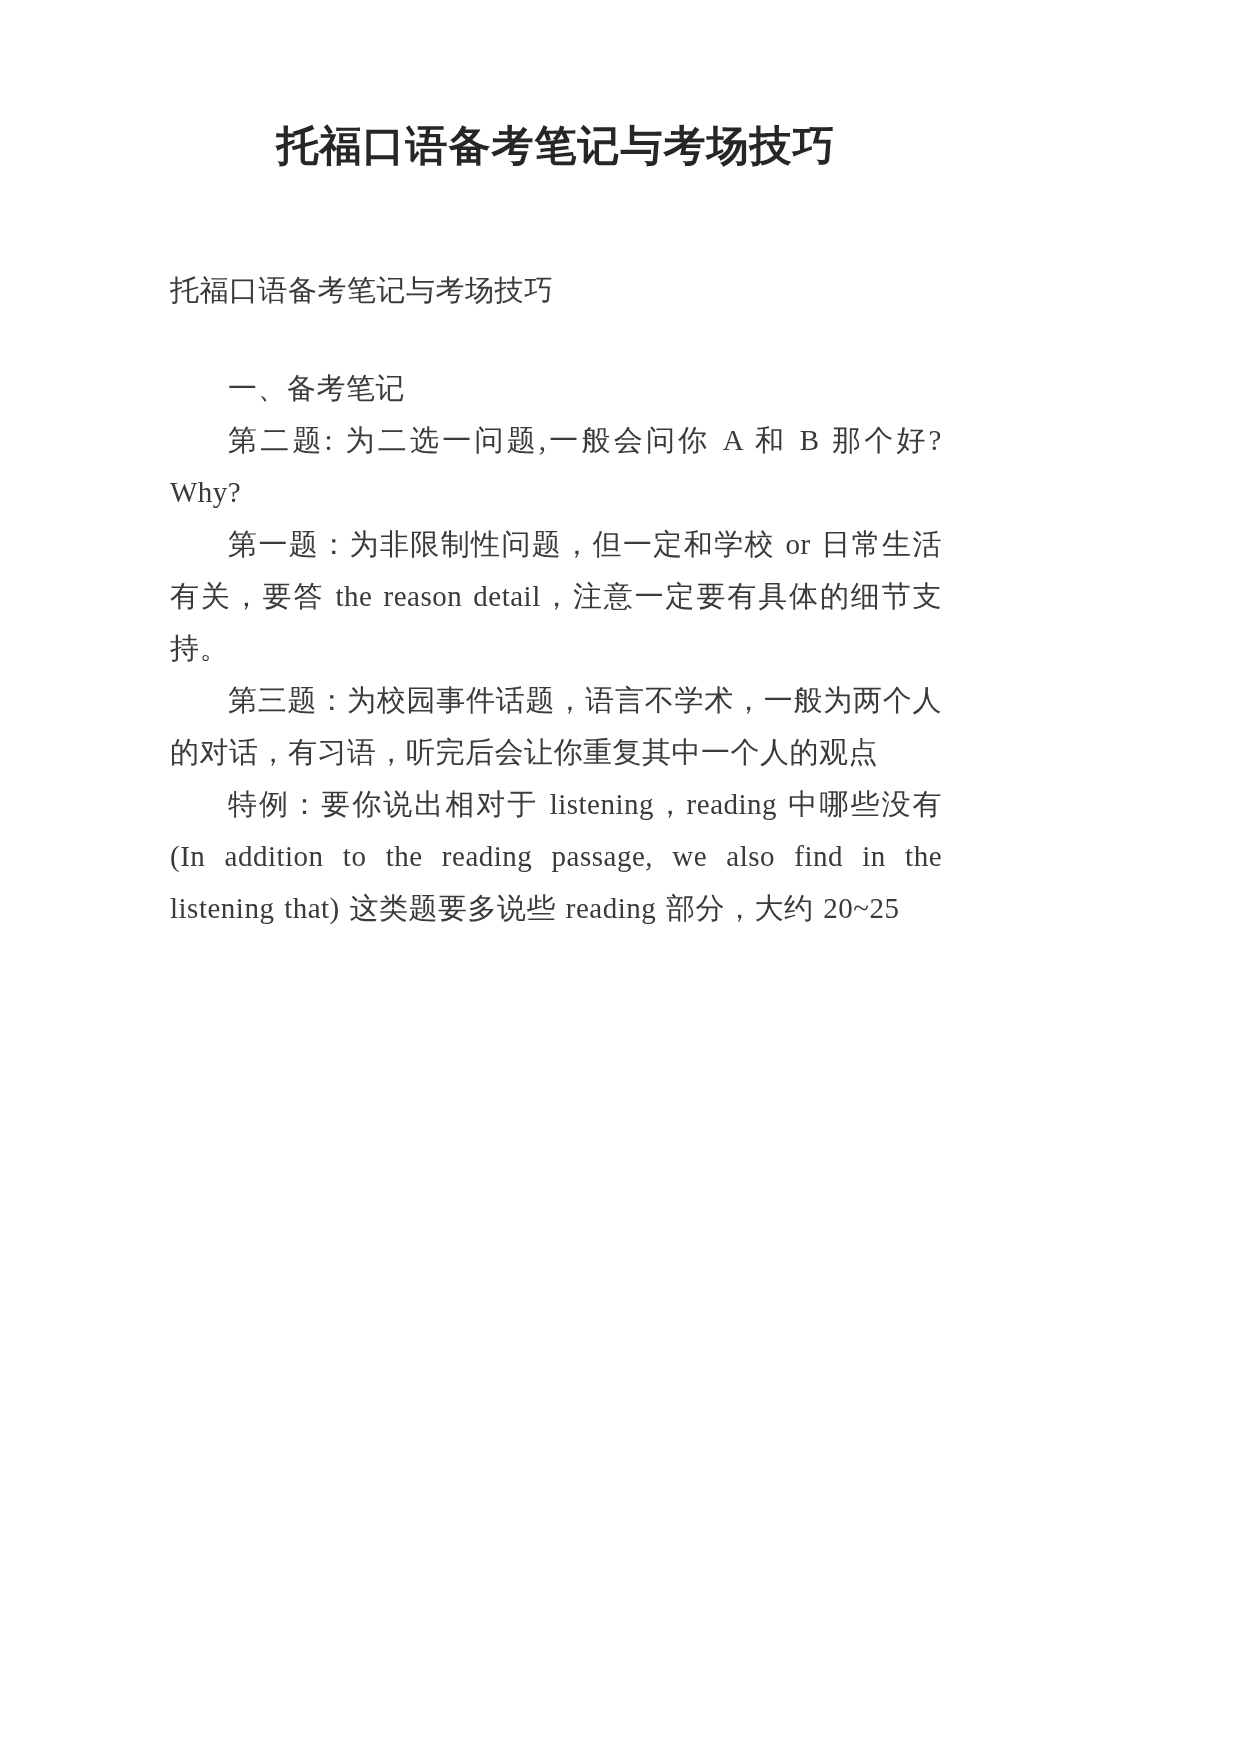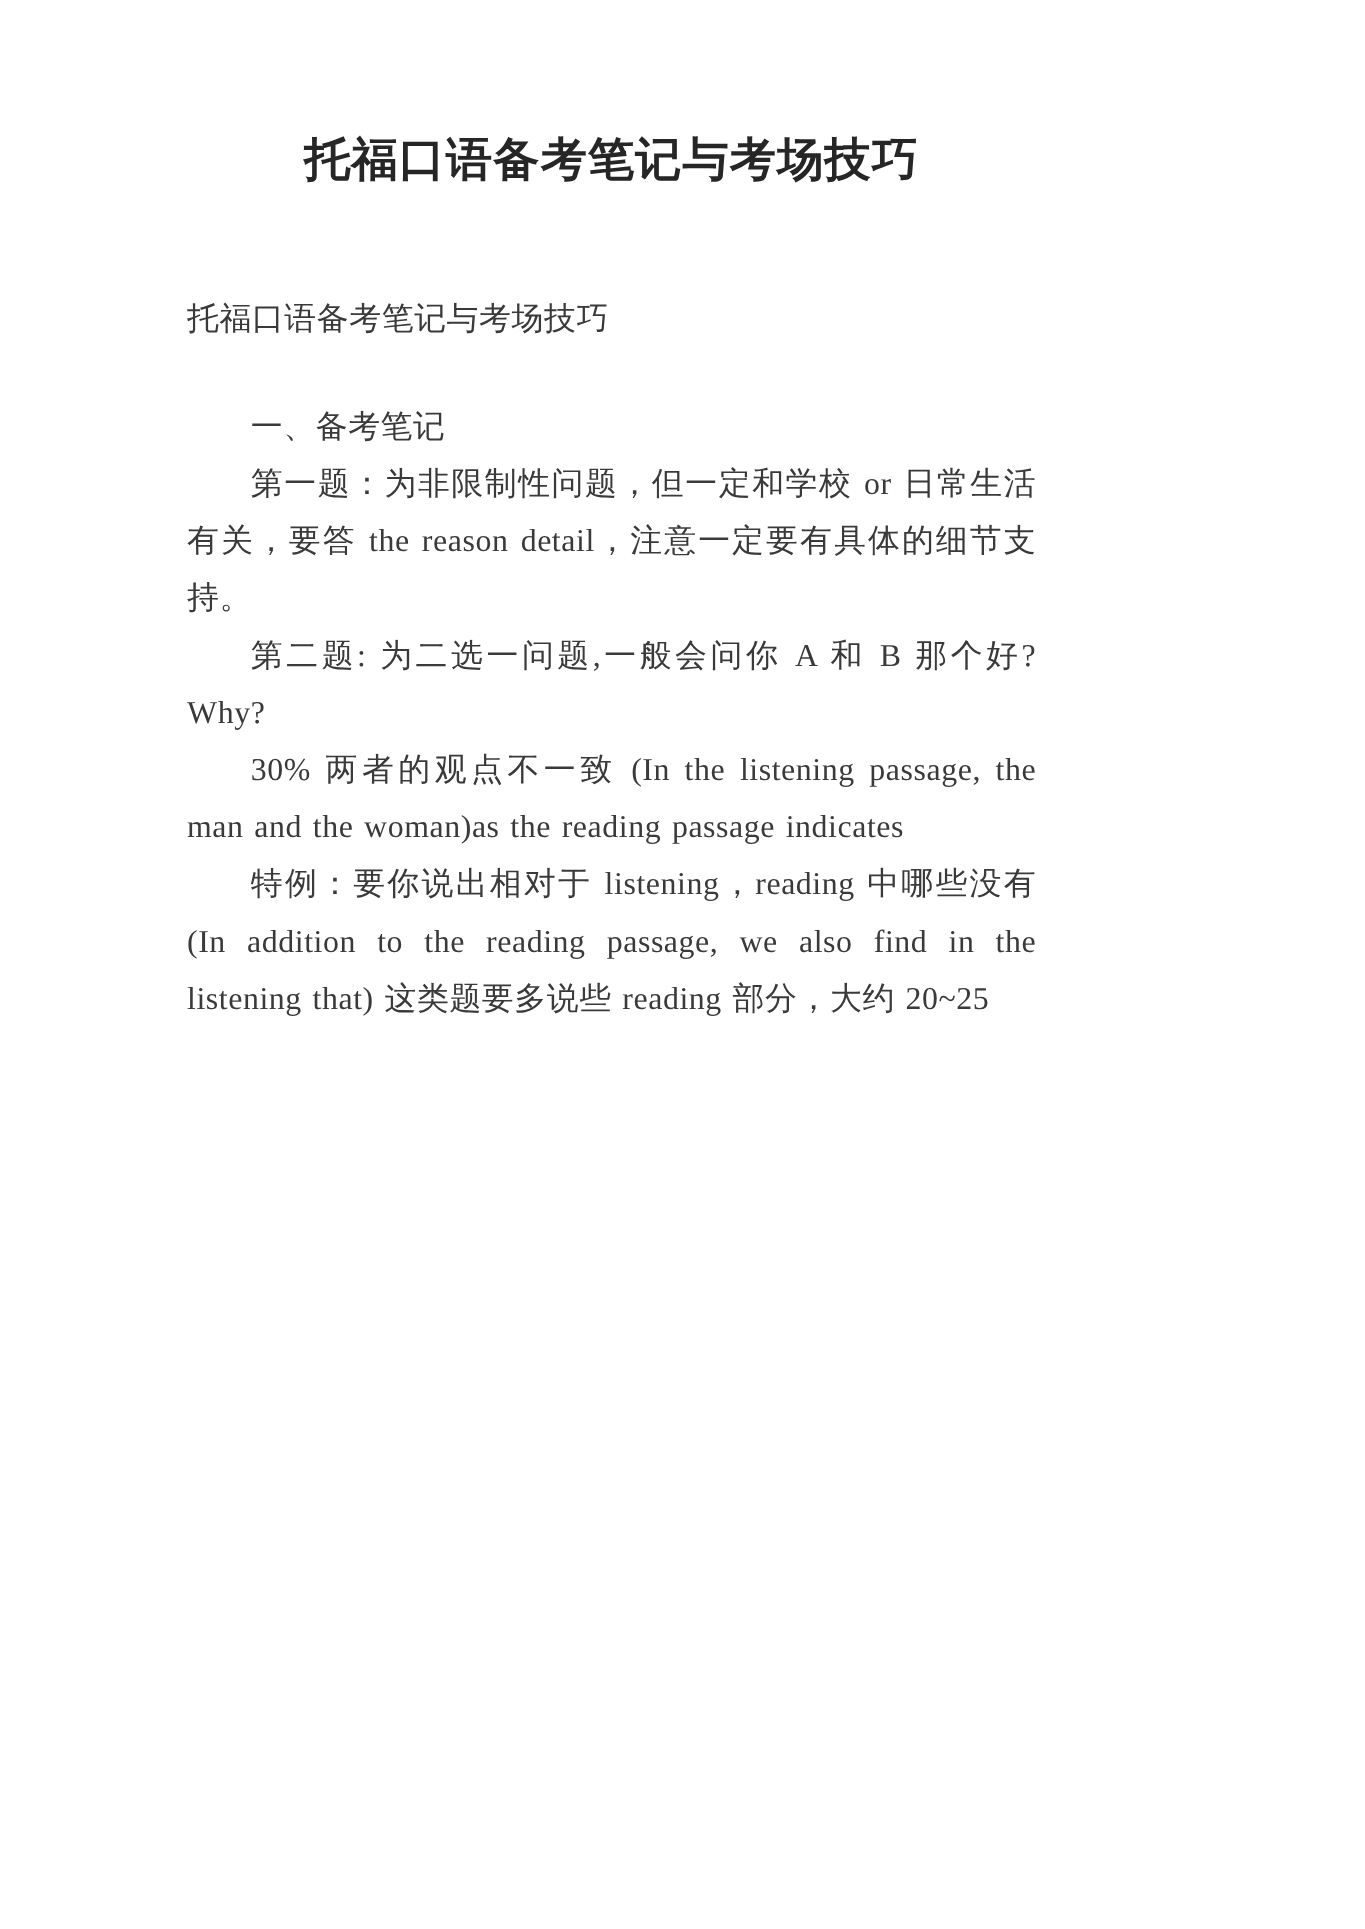--- a/index.html
+++ b/index.html
@@ -49,24 +49,24 @@
 <body>
 
 <div class="page">
   <h1 class="doc-title">托福口语备考笔记与考场技巧</h1>
 
   <div class="doc-body">
     <p class="para lead">托福口语备考笔记与考场技巧</p>
 
     <p class="para indent">一、备考笔记</p>
 
+    <p class="para indent">第二题: 为二选一问题,一般会问你 A 和 B 那个好? Why?</p>
+
     <p class="para indent">第一题：为非限制性问题，但一定和学校 or 日常生活有关，要答 the reason detail，注意一定要有具体的细节支持。</p>
 
-    <p class="para indent">第二题: 为二选一问题,一般会问你 A 和 B 那个好? Why?</p>
+
+    <p class="para indent">第三题：为校园事件话题，语言不学术，一般为两个人的对话，有习语，听完后会让你重复其中一个人的观点</p>
 
 
-
-
-    <p class="para indent">30% 两者的观点不一致 (In the listening passage, the man and the woman)as the reading passage indicates</p>
 
     <p class="para indent">特例：要你说出相对于 listening，reading 中哪些没有(In addition to the reading passage, we also find in the listening that) 这类题要多说些 reading 部分，大约 20~25</p>
   </div>
 </div>
 
 </body></html>

